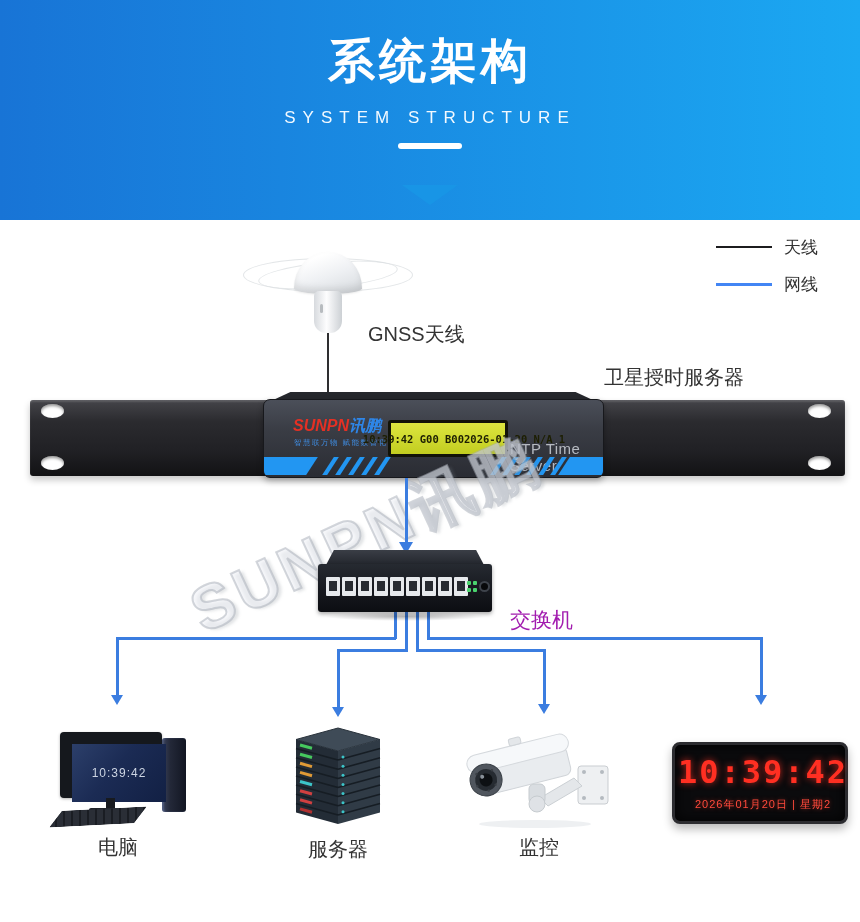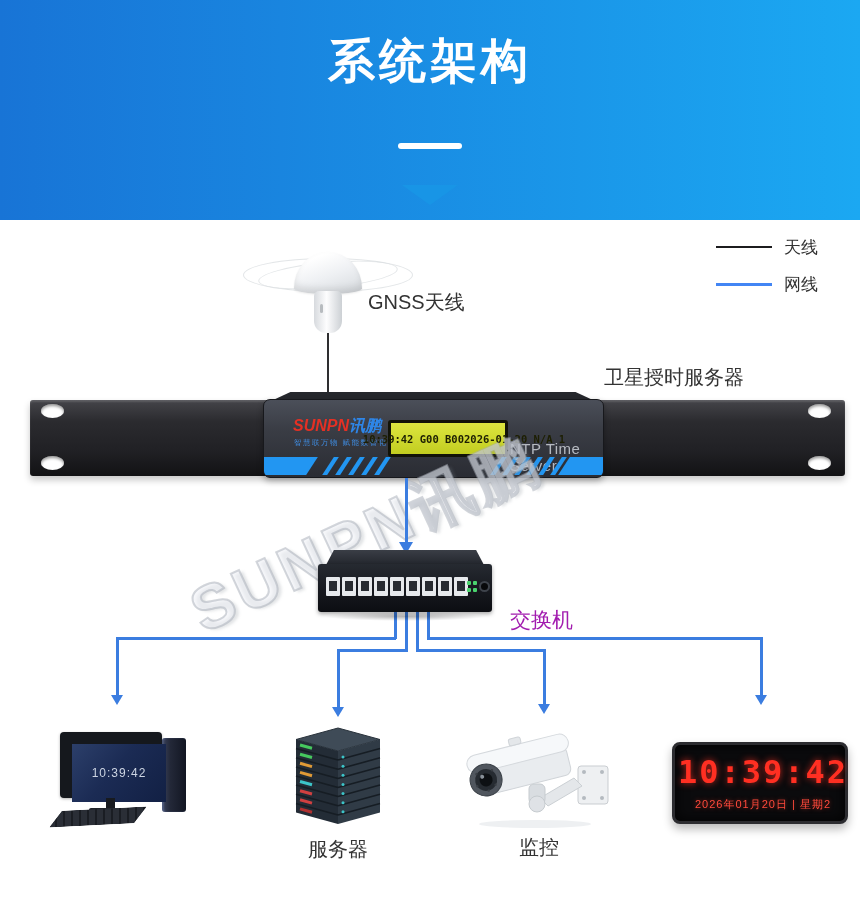--- a/index.html
+++ b/index.html
@@ -33,21 +33,21 @@
   .orb1 { left:243px; top:258px; width:170px; height:34px; }
   .orb2 { left:258px; top:262px; width:140px; height:26px; transform:rotate(-5deg); }
   .gnss-dome { left:294px; top:252px; width:68px; height:42px;
     border-radius:50% 50% 46% 46% / 88% 88% 14% 14%;
     background:linear-gradient(160deg,#ffffff 20%,#eef0f3 55%,#d5d9dd 100%);
     box-shadow:inset 0 -5px 7px rgba(0,0,0,.10), 0 1px 2px rgba(0,0,0,.08); z-index:2; }
   .gnss-stem { left:314px; top:291px; width:28px; height:42px;
     border-radius:5px 5px 12px 12px;
     background:linear-gradient(90deg,#d7dade 0%,#fdfdfe 45%,#ccd0d4 100%); z-index:2; }
   .gnss-slot { left:320px; top:304px; width:3px; height:9px; background:#b7bbbf; border-radius:2px; z-index:3; }
-  .gnss-label { left:368px; top:289px; font-size:20px; color:#333; }
+  .gnss-label { left:368px; top:321px; font-size:20px; color:#333; }
   .antenna-wire { left:327px; top:331px; width:2px; height:70px; background:#2e2e30; }
 
   
   .ts-label { left:604px; top:364px; font-size:20px; color:#333; }
   .rack-bar { left:30px; top:400px; width:815px; height:76px; border-radius:3px;
     background:linear-gradient(180deg,#45454a 0%,#2b2b2f 28%,#202024 68%,#121214 100%);
     box-shadow:inset 0 2px 2px rgba(255,255,255,.14), 0 4px 7px rgba(0,0,0,.22); }
   .rack-hole { width:23px; height:14px; border-radius:50%; background:#ffffff;
     box-shadow:inset 0 2px 3px rgba(0,0,0,.4); }
   .h1 { left:41px;  top:404px; } .h2 { left:41px;  top:456px; }
@@ -156,20 +156,21 @@
   .clock-date { position:absolute; left:0; top:52px; width:176px; text-align:center;
     font-size:11px; color:#FF4A3C; letter-spacing:1px; text-shadow:0 0 4px rgba(255,60,40,.55); }
 </style>
 </head>
 <body>
 
 <div id="stage">
 
   <div class="abs header">
     <div class="abs header-title">系统架构</div>
+    <div class="abs header-sub">SYSTEM STRUCTURE</div>
     <div class="abs header-dash"></div>
   </div>
   <div class="abs header-tri"></div>
 
   <div class="abs legend-line lg-ant"></div>
   <div class="abs legend-label lg-ant-t">天线</div>
   <div class="abs legend-line lg-net"></div>
   <div class="abs legend-label lg-net-t">网线</div>
 
   <div class="abs gnss-orbit orb1"></div>
@@ -261,20 +262,21 @@
   <div class="abs dev-computer">
     <div class="pc-tower"></div>
     <div class="pc-monitor">
       <div class="pc-screen">
         <span>10:39:42</span>
       </div>
     </div>
     <div class="pc-stand"></div>
     <div class="pc-base"></div>
     <div class="pc-kb"></div>
+    <div class="dev-label" style="left:0;top:110px;width:132px;">电脑</div>
   </div>
 
   <div class="abs dev-server">
     <svg width="92" height="104" viewBox="0 0 92 104">
       <polygon points="46,2 88,13.5 46,25 4,13.5" fill="#3F4B57" stroke="#29323B" stroke-width="1"></polygon>
       <polygon points="4,13.5 46,25 46,98 4,86.5" fill="#232C36"></polygon>
       <polygon points="46,25 88,13.5 88,86.5 46,98" fill="#303B46"></polygon>
       <g stroke="#161D24" stroke-width="1.6">
         <path d="M4 22.6 L46 34.1 M4 31.8 L46 43.3 M4 40.9 L46 52.4 M4 50 L46 61.5 M4 59.1 L46 70.6 M4 68.3 L46 79.8 M4 77.4 L46 88.9"></path>
         <path d="M46 34.1 L88 22.6 M46 43.3 L88 31.8 M46 52.4 L88 40.9 M46 61.5 L88 50 M46 70.6 L88 59.1 M46 79.8 L88 68.3 M46 88.9 L88 77.4"></path>

